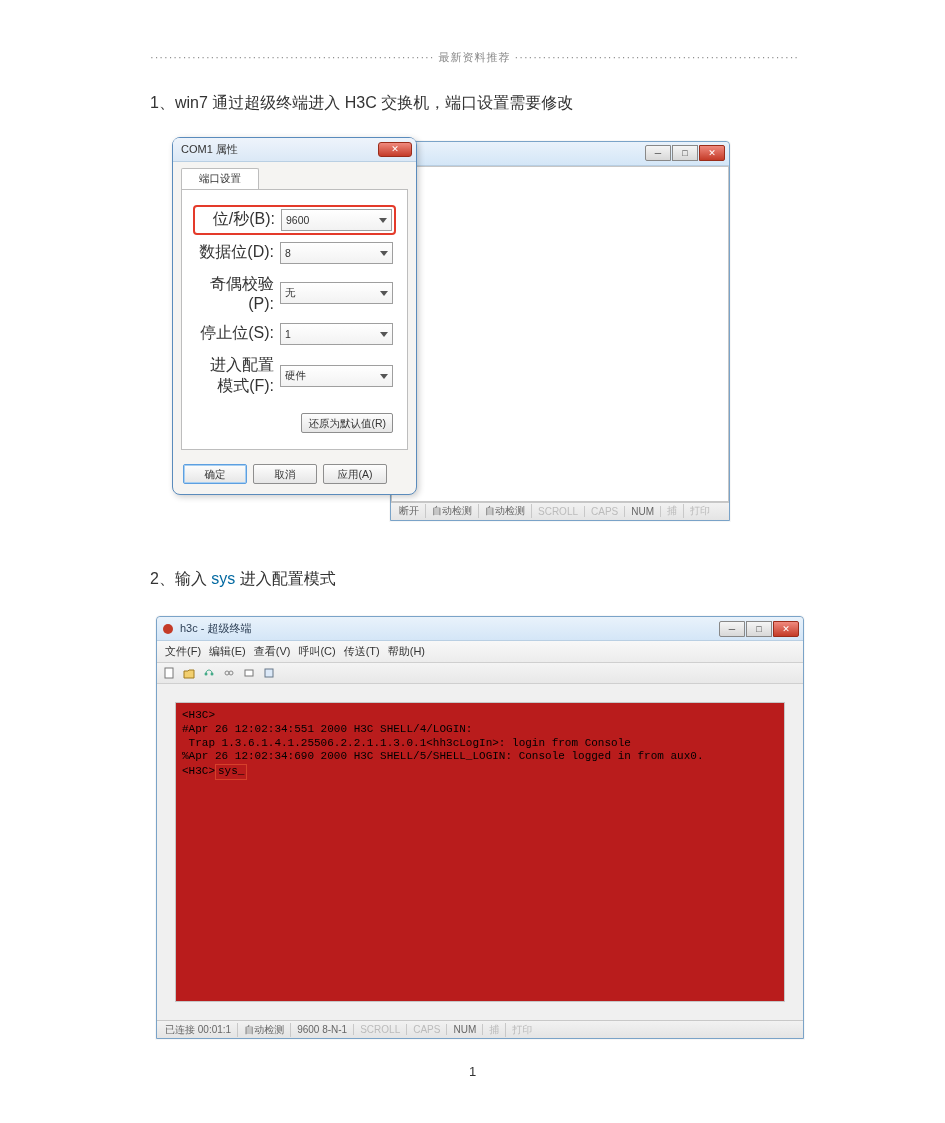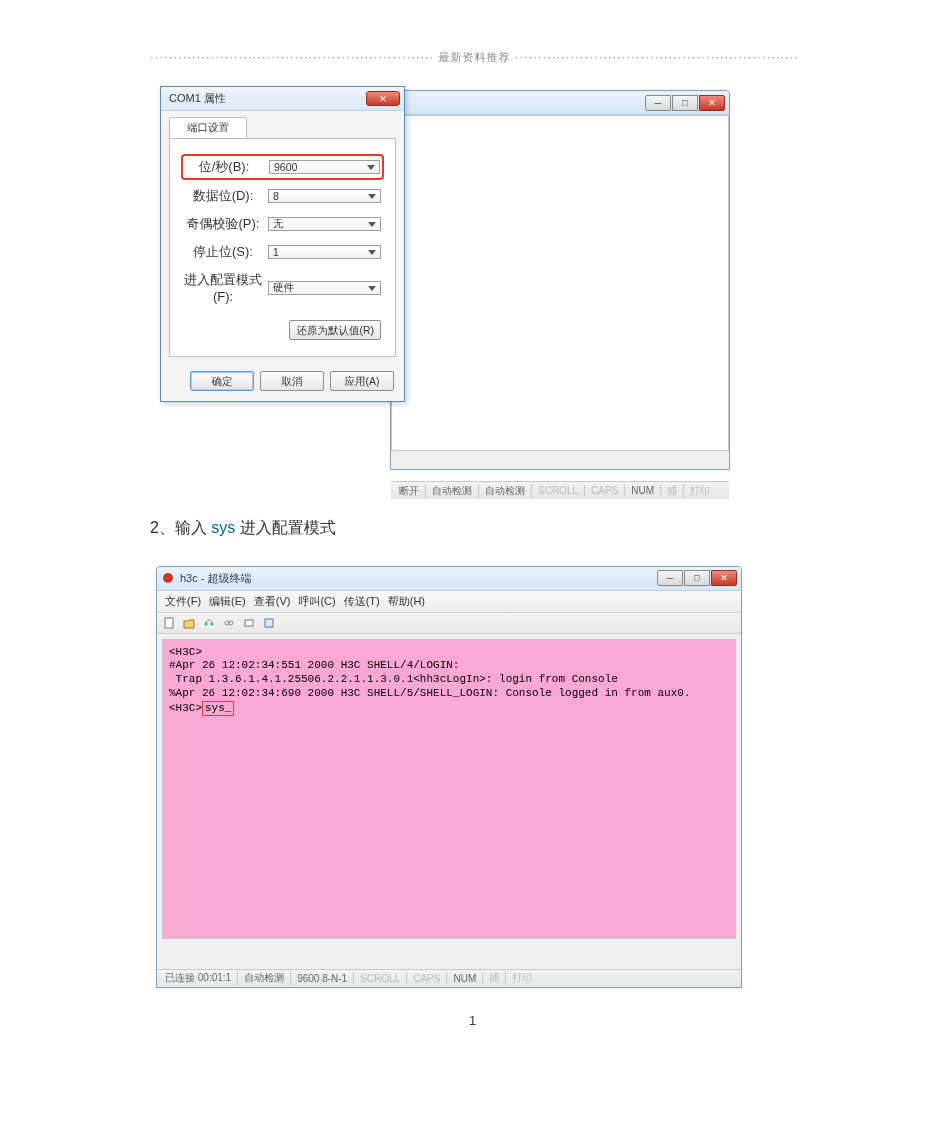--- a/index.html
+++ b/index.html
@@ -87,24 +87,24 @@
     width: 340px; height: 380px;
   }
   .host-client {
     background: #fff;
     border: 1px solid #c6c6c6;
     width: 100%;
     height: calc(100% - 24px - 18px);
   }
   .dialog {
     position: absolute;
-    top: -4px; left: 0;
+    top: -4px; left: 12px;
     width: 245px;
     border: 1px solid #5a8bbc;
-    border-radius: 0;
+    border-radius: 8px;
     background: #f5f4f2;
     box-shadow: 2px 2px 6px rgba(0,0,0,0.2);
   }
   .dialog .title-bar {
     background: linear-gradient(#eef4fb,#dbe8f6);
     height: 24px;
     border-radius: 6px 6px 0 0;
   }
   .dialog .title-text { color: #333; font-size: 11px; padding-left: 4px; }
   .dialog .win-btn.single {
@@ -133,27 +133,27 @@
     padding: 18px 14px 14px 14px;
   }
   .field-row {
     display: flex;
     align-items: center;
     margin-bottom: 10px;
     gap: 6px;
   }
   .field-label {
     flex: 0 0 78px;
-    text-align: center;
-    font-size: 13px;
+    text-align: right;
+    font-size: 16px;
     color: #333;
   }
   .combo {
     flex: 1;
-    height: 14px;
+    height: 22px;
     border: 1px solid #9f9f9f;
     background: linear-gradient(#fff,#f2f2f2);
     display: flex; align-items: center;
     padding-left: 4px;
     font-size: 10.5px;
     position: relative;
   }
   .combo::after {
     content: "";
     position: absolute; right: 4px; top: 50%;
@@ -178,47 +178,46 @@
     border: 1px solid #8e8e8e;
     border-radius: 2px;
     font-size: 10.5px;
     line-height: 18px;
     text-align: center;
     padding: 0 6px;
   }
   .win-button.primary { border-color:#5d9fe0; box-shadow: inset 0 0 0 1px #a7cff2; }
   .dialog-buttons {
     display: flex;
-    justify-content: flex-end;
+    justify-content: flex-start;
     gap: 6px;
     padding: 6px 10px 10px 10px;
   }
 
   .status-bar {
     height: 18px;
     background: linear-gradient(#f2f2f2,#e4e4e4);
     border-top: 1px solid #c8c8c8;
     display: flex;
     align-items: center;
     font-size: 10px;
     color: #666;
     padding: 0 2px;
-    margin-top: 30px;
   }
   .status-cell {
     padding: 0 6px;
     border-right: 1px solid #c8c8c8;
     white-space: nowrap;
   }
   .status-cell.dim { color: #bbb; }
   .status-cell:last-child { border-right: none; }
 
   
   .term-window {
-    width: 586px;
+    width: 648px;
     margin-left: 6px;
   }
   .menu-bar {
     background: linear-gradient(#f8f8f8,#ececec);
     border-bottom: 1px solid #cfcfcf;
     padding: 2px 4px;
     font-size: 11px;
     color: #333;
     display: flex;
     gap: 0;
@@ -231,23 +230,23 @@
     display: flex;
     gap: 4px;
     align-items: center;
   }
   .tool-btn {
     width: 16px; height: 16px;
     display: inline-flex; align-items: center; justify-content: center;
     border: 1px solid transparent;
   }
   .term-body {
-    background: #f9a8d4;
+    background: #b91c1c;
     border: 1px solid #c6c6c6;
-    margin: 5px;
+    margin: 18px;
     height: 300px;
     font-family: "Courier New", monospace;
     font-size: 11px;
     line-height: 1.25;
     padding: 6px;
     color: #000;
     white-space: pre;
     overflow: hidden;
   }
   .term-body .mark {
@@ -260,20 +259,23 @@
 <body>
 
 <div class="page">
 
   <div class="header-line">
     <span>·····························································</span>
     <span>最新资料推荐</span>
     <span>·····························································</span>
   </div>
 
+  <div class="step-heading">
+    <span>1、</span><span>win7 通过超级终端进入 H3C 交换机，端口设置需要修改</span>
+  </div>
 
   <div class="dialog-host">
 
     <div class="app-window host-window">
       <div class="title-bar">
         <span class="title-text"></span>
         <div class="win-buttons">
           <div class="win-btn win-min">─</div>
           <div class="win-btn win-max">□</div>
           <div class="win-btn win-close">✕</div>

